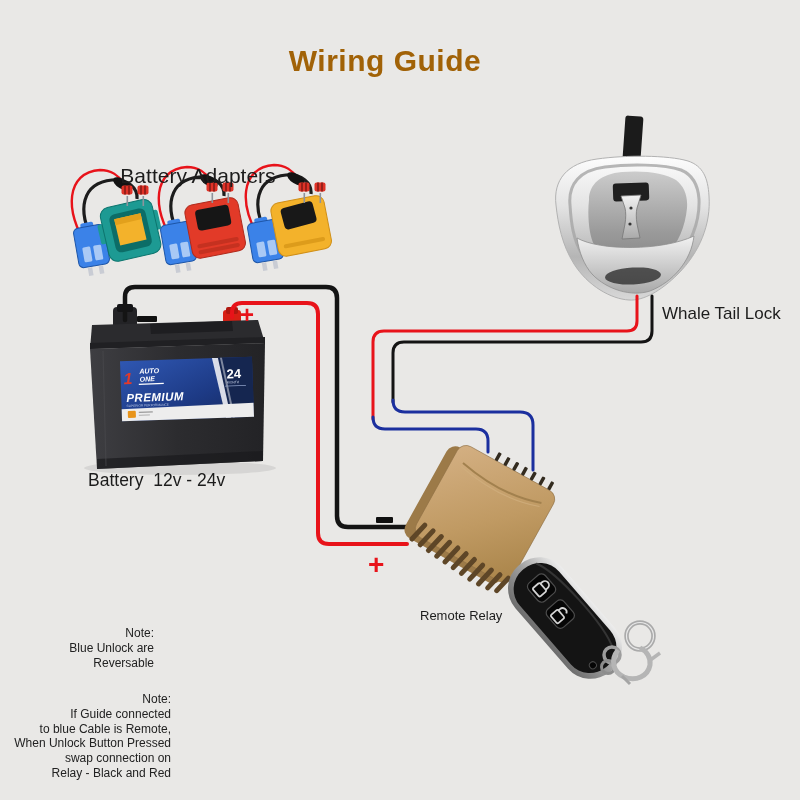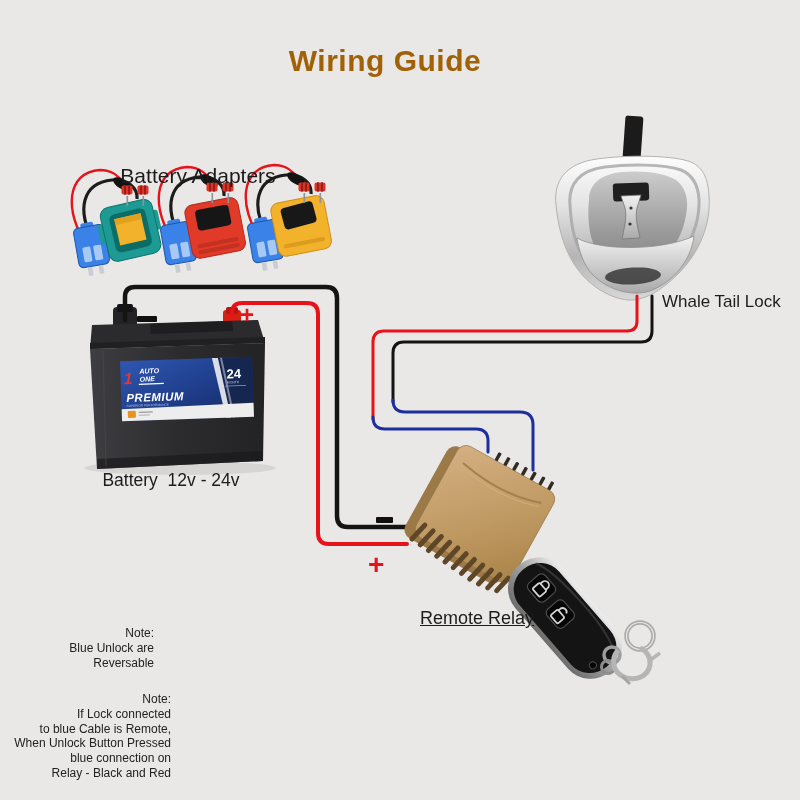--- a/index.html
+++ b/index.html
@@ -5,23 +5,23 @@
   html,body{margin:0;padding:0;}
   .stage{
     position:relative;width:800px;height:800px;overflow:hidden;
     background:#e9e8e6;
     font-family:"Liberation Sans", sans-serif;
   }
   .stage svg{position:absolute;left:0;top:0;}
   .label{position:absolute;color:#1c1c1c;}
   .title{top:44px;left:0;width:770px;text-align:center;font-size:30px;font-weight:bold;color:#a16207;letter-spacing:.5px;}
   .adapters-label{top:156px;left:98px;width:200px;text-align:center;font-size:21px;margin-top:8px;}
-  .lock-label{top:292px;left:662px;font-size:17px;}
-  .battery-label{top:470px;left:88px;width:166px;text-align:center;font-size:17.5px;white-space:pre;}
-  .relay-label{top:608px;left:420px;font-size:18px;text-decoration:underline;}
+  .lock-label{top:304px;left:662px;font-size:17px;}
+  .battery-label{top:470px;left:88px;width:166px;font-size:17.5px;white-space:pre;}
+  .relay-label{top:608px;left:420px;font-size:13px;}
   .plus{position:absolute;color:#e8131a;font-weight:bold;}
   .plus.bat{top:301px;left:240px;font-size:24px;}
   .plus.relay{top:549px;left:368px;font-size:28px;}
   .minusbar{position:absolute;background:#101010;border-radius:1px;}
   .minusbar.bat{top:316px;left:137px;width:20px;height:5.5px;}
   .minusbar.relay{top:517px;left:376px;width:17px;height:5.5px;}
   .note{position:absolute;text-align:right;font-size:12px;line-height:14.8px;color:#222;}
   .note1{top:626px;left:14px;width:140px;}
   .note2{top:692px;left:9px;width:162px;}
 </style>
@@ -301,20 +301,20 @@
 <div class="minusbar relay" aria-label="−"></div>
 <div class="plus relay">+</div>
 
 <div class="note note1">
   <div>Note:</div>
   <div>Blue Unlock are</div>
   <div>Reversable</div>
 </div>
 <div class="note note2">
   <div>Note:</div>
-  <div>If Lock connected</div>
+  <div>If Guide connected</div>
   <div>to blue Cable is Remote,</div>
   <div>When Unlock Button Pressed</div>
-  <div>blue connection on</div>
+  <div>swap connection on</div>
   <div>Relay - Black and Red</div>
 </div>
 
 </div>
 
 </body></html>

